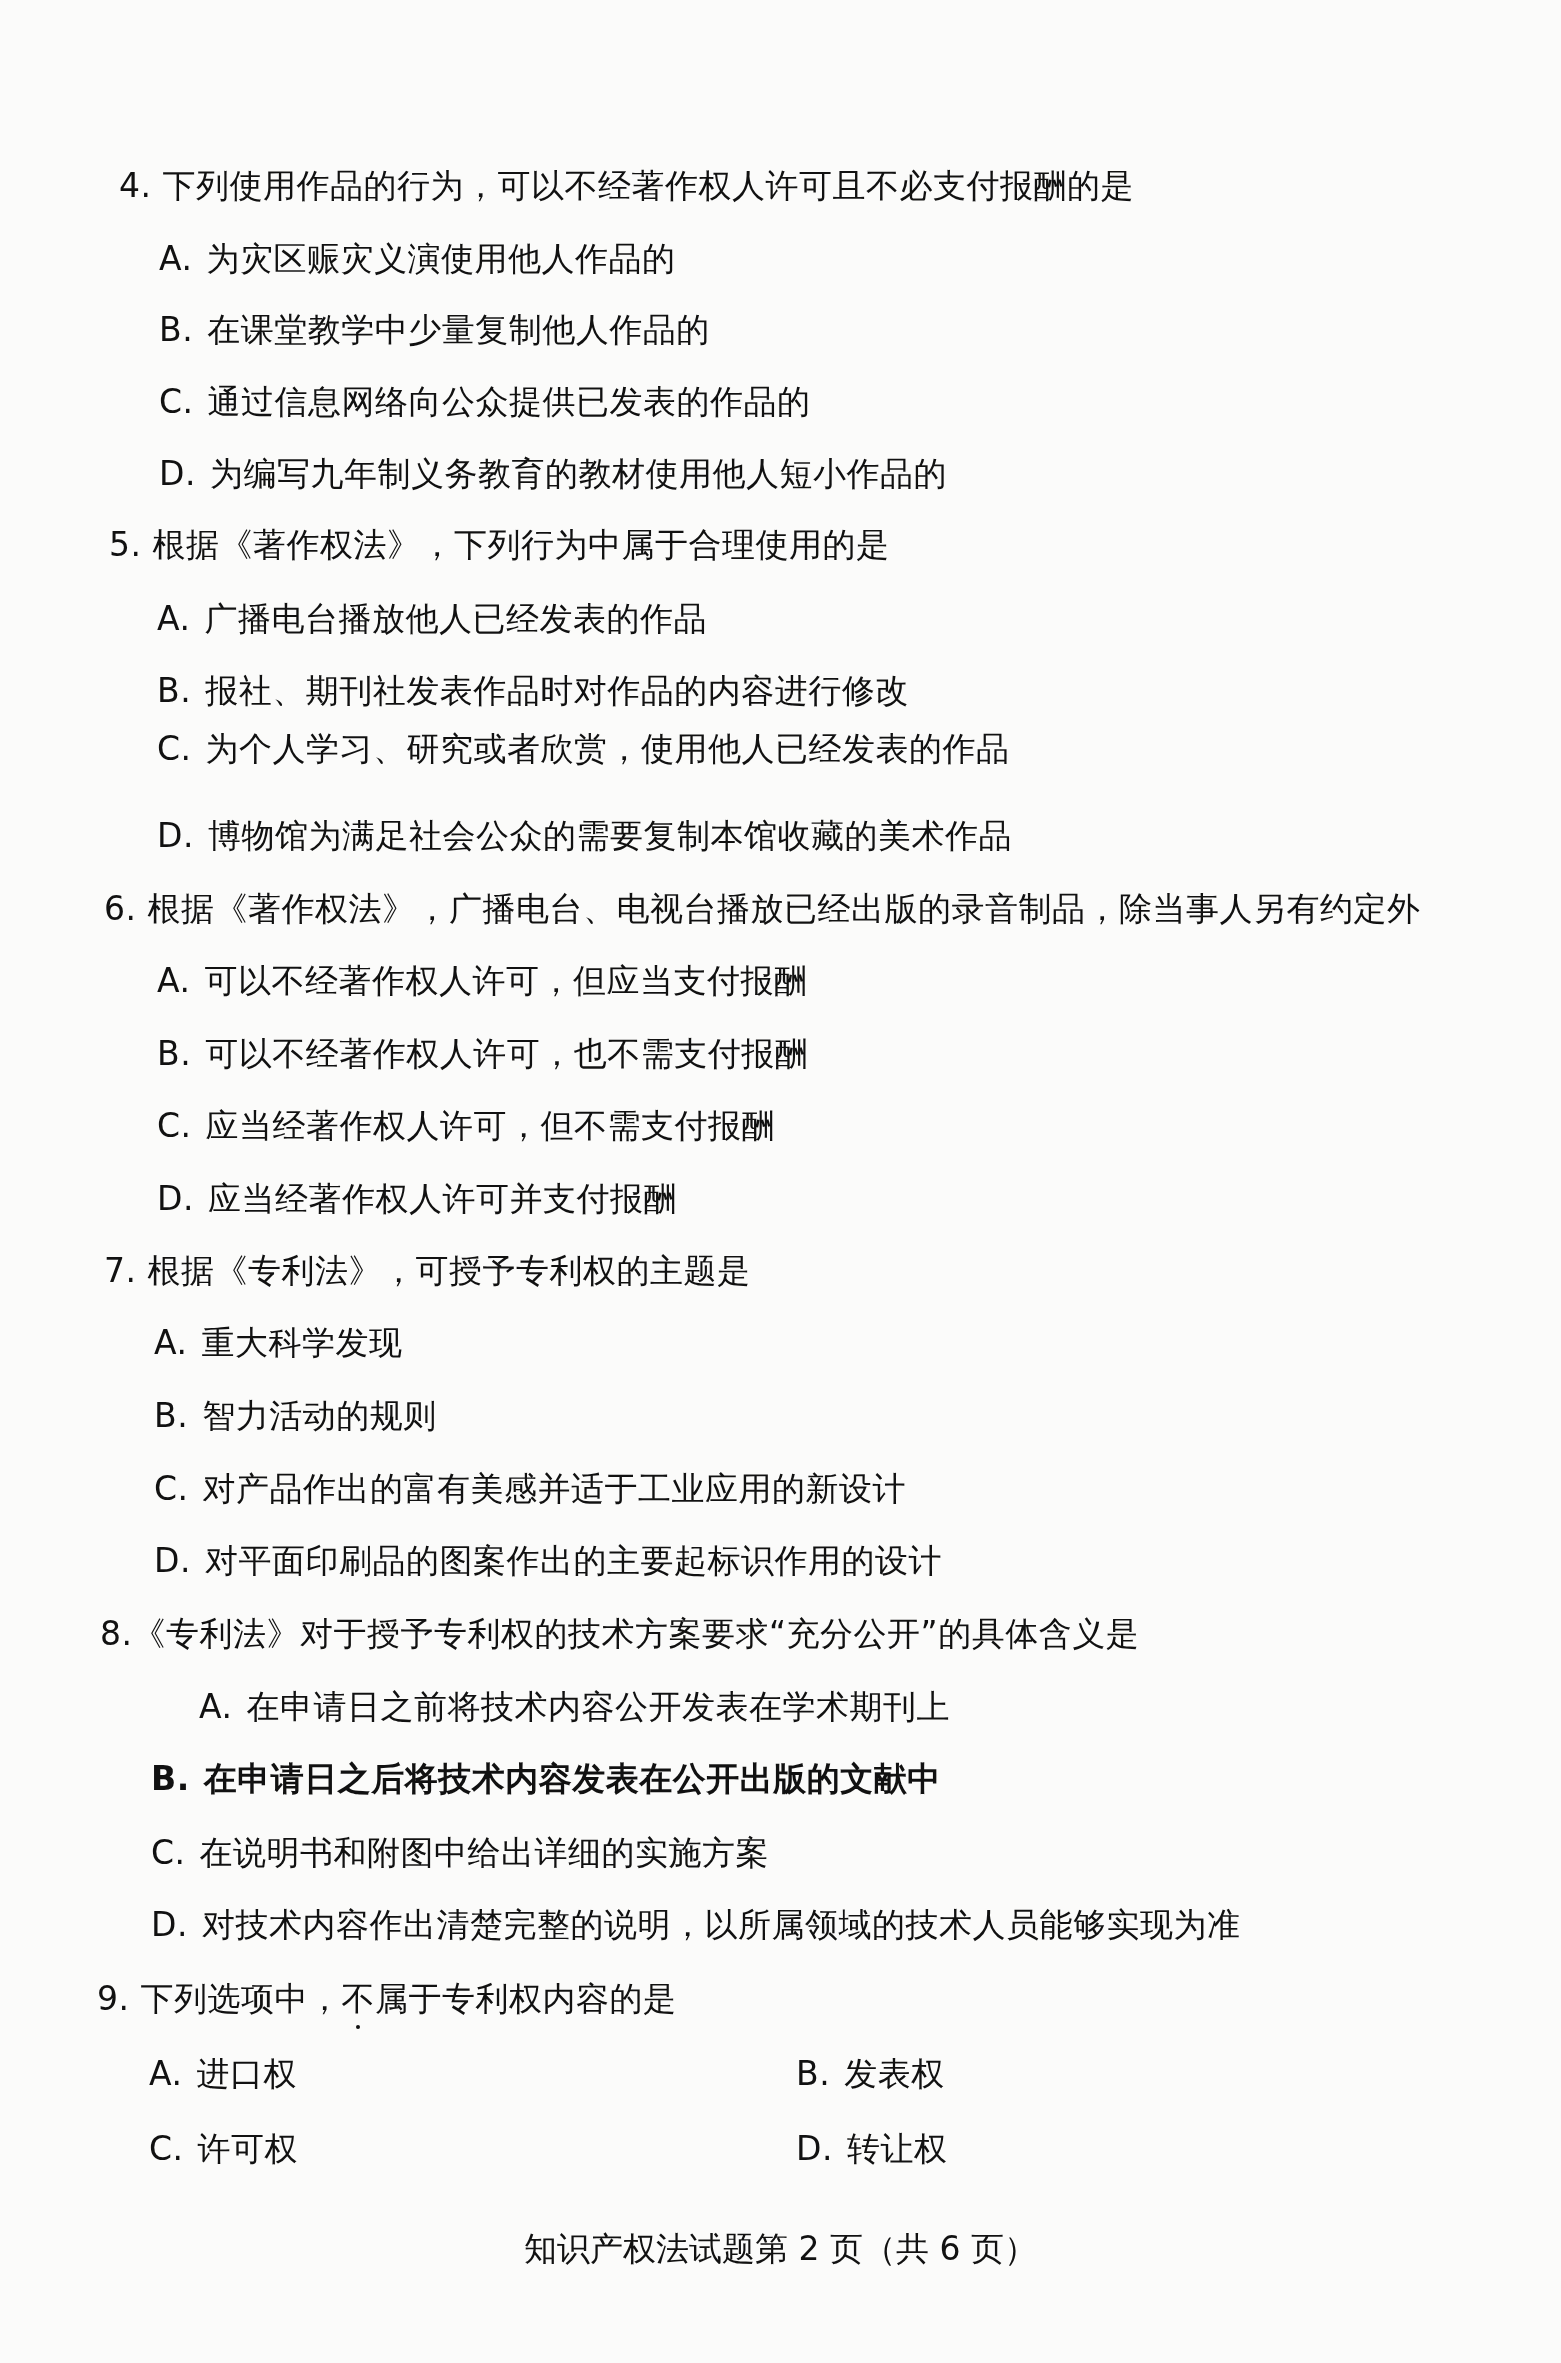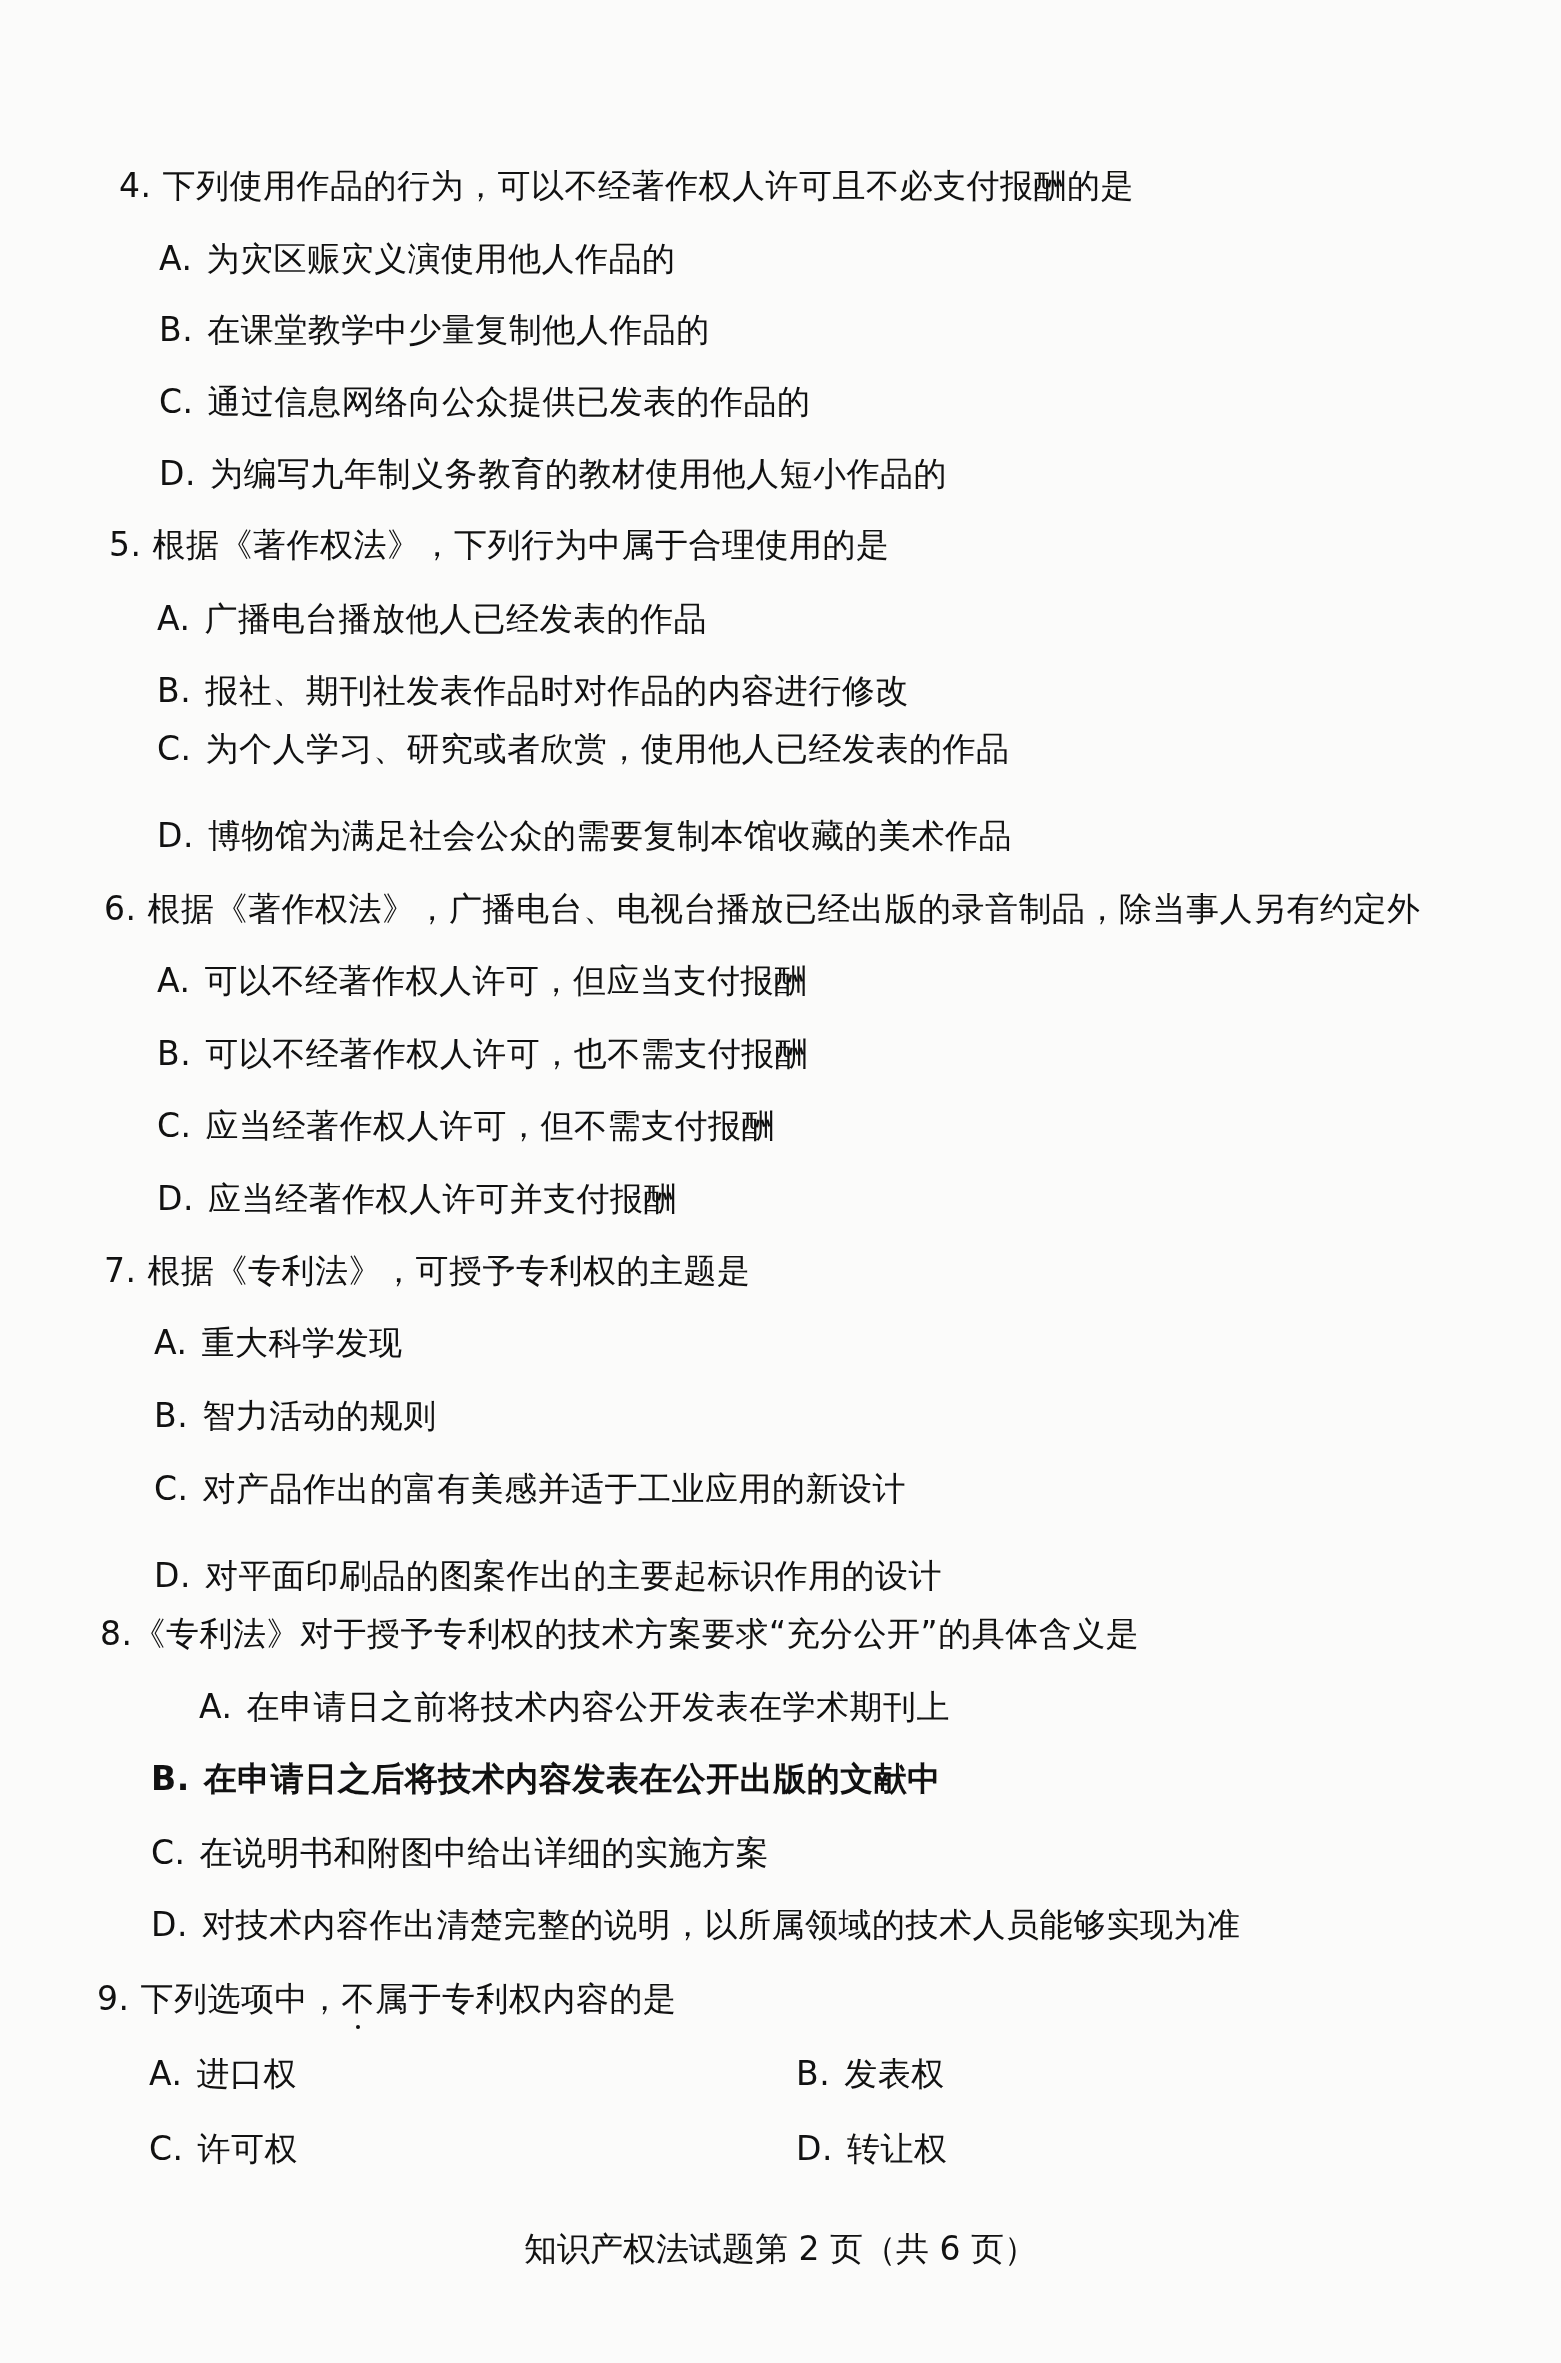--- a/index.html
+++ b/index.html
@@ -113,21 +113,21 @@
   </div>
   <div class="line" style="top:1323px; left:154px;">
     <span class="label">A.</span><span>重大科学发现</span>
   </div>
   <div class="line" style="top:1396px; left:154px;">
     <span class="label">B.</span><span>智力活动的规则</span>
   </div>
   <div class="line" style="top:1469px; left:154px;">
     <span class="label">C.</span><span>对产品作出的富有美感并适于工业应用的新设计</span>
   </div>
-  <div class="line" style="top:1541px; left:154px;margin-top:15px;">
+  <div class="line" style="top:1541px; left:154px;">
     <span class="label">D.</span><span>对平面印刷品的图案作出的主要起标识作用的设计</span>
   </div>
 
   <div class="line" style="top:1614px; left:100px;">
     <span class="qnum">8.</span><span>《专利法》对于授予专利权的技术方案要求“充分公开”的具体含义是</span>
   </div>
   <div class="line" style="top:1687px; left:151px;margin-left:48px;">
     <span class="label">A.</span><span>在申请日之前将技术内容公开发表在学术期刊上</span>
   </div>
   <div class="line" style="top:1759px; left:151px;font-weight:bold;">

